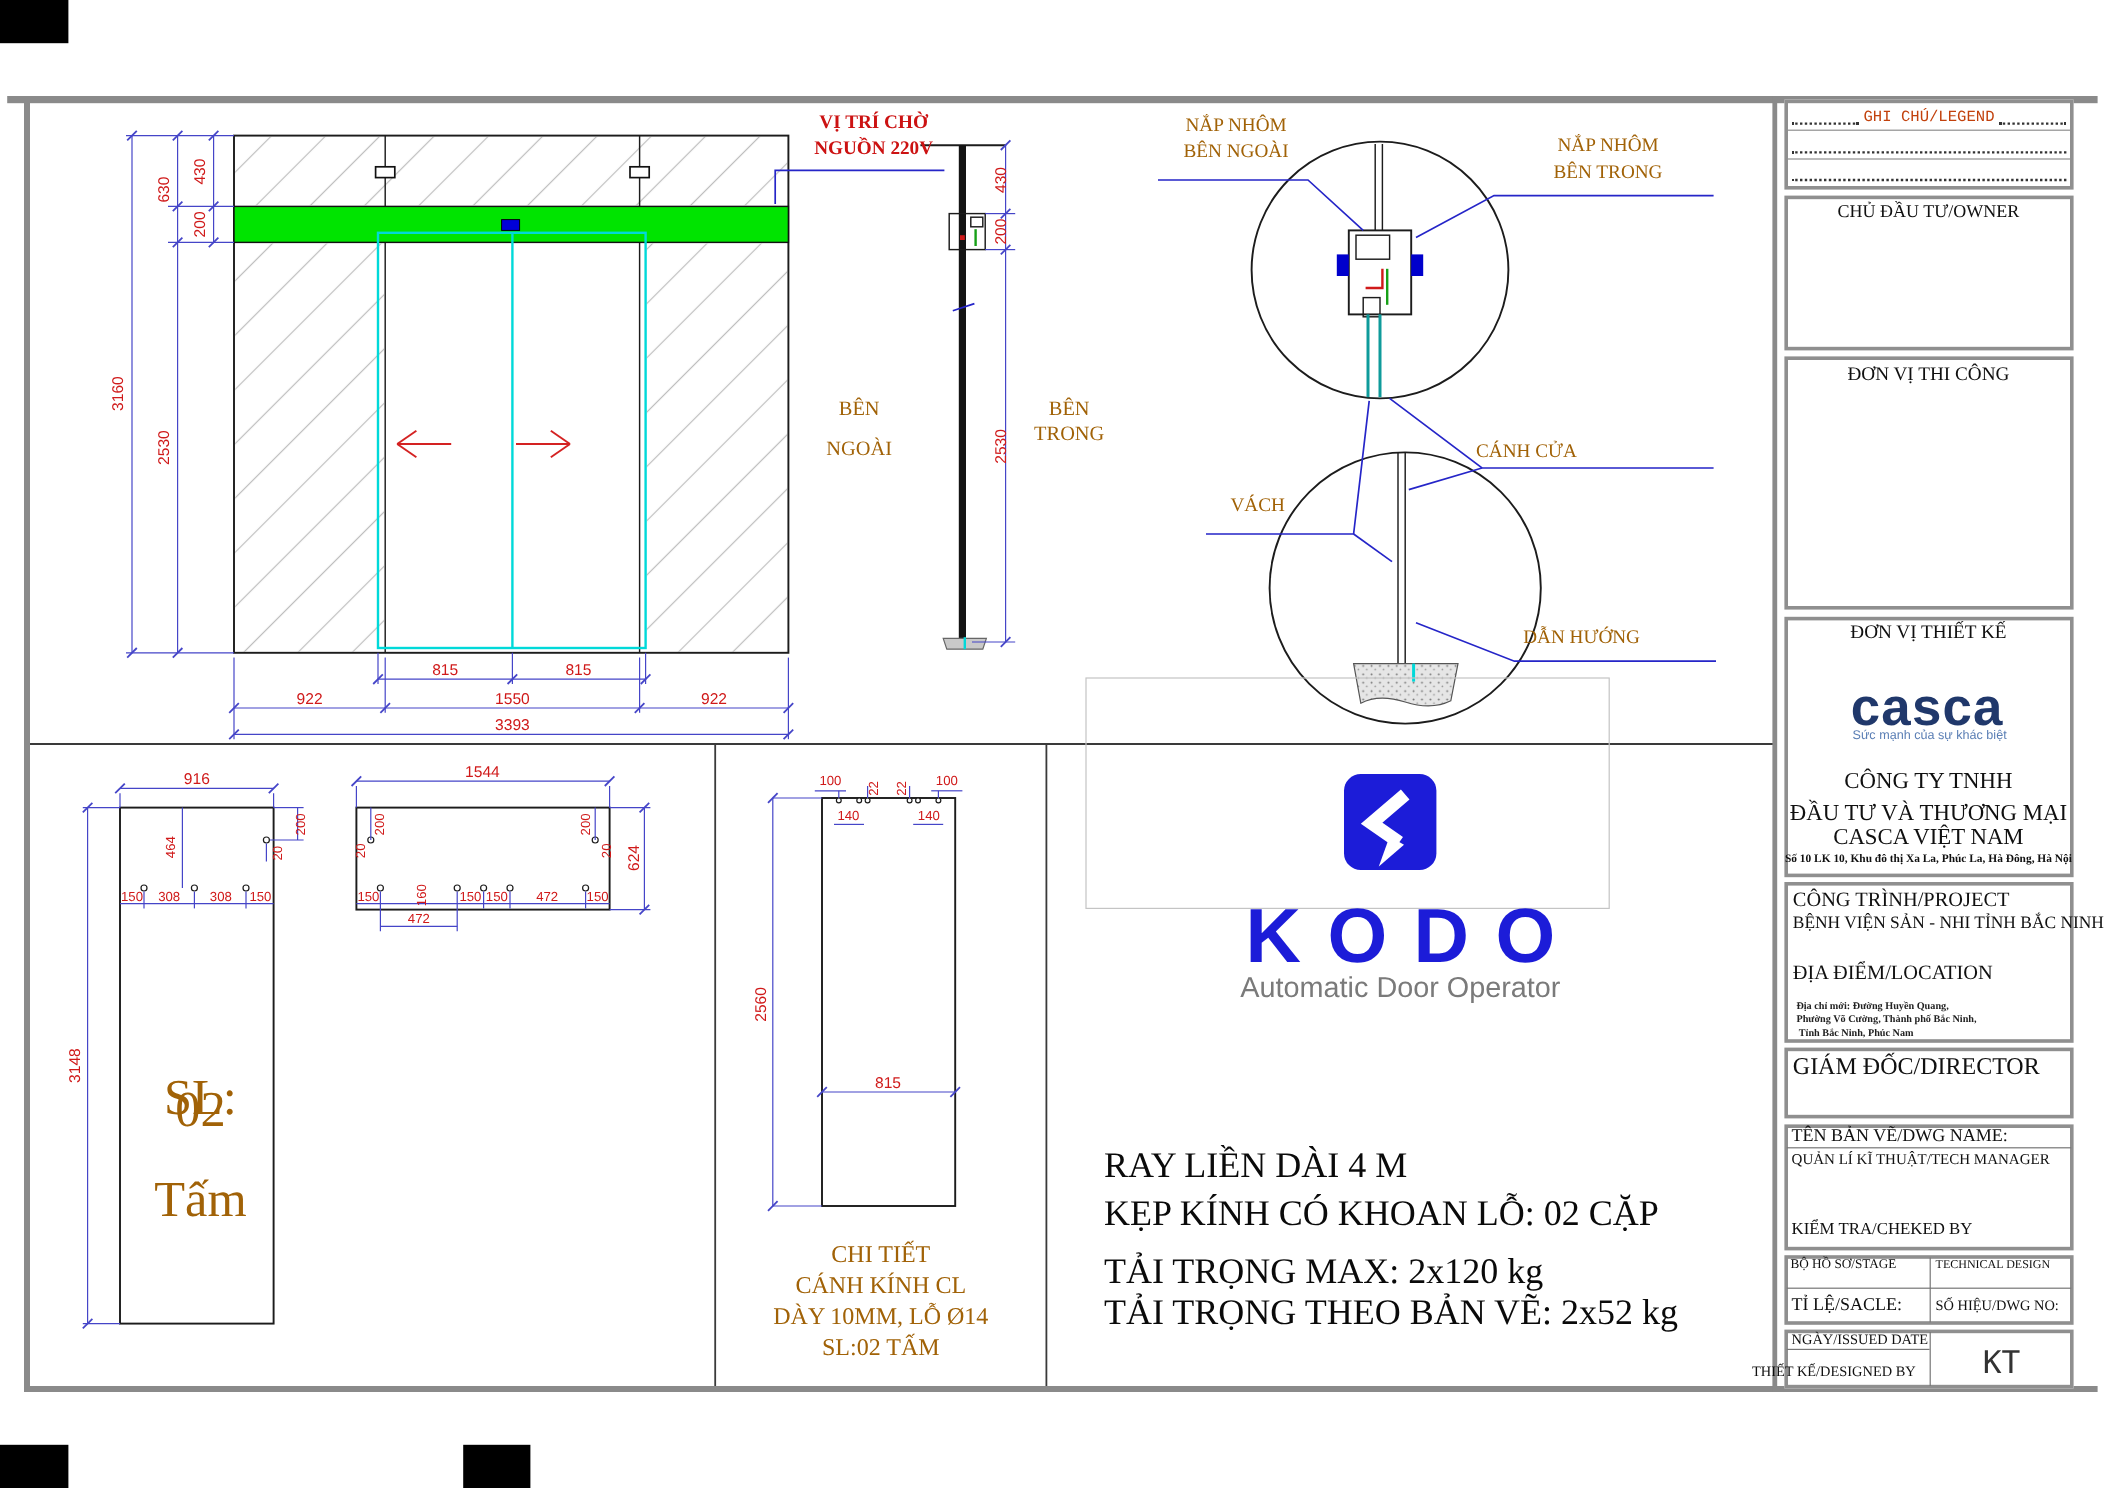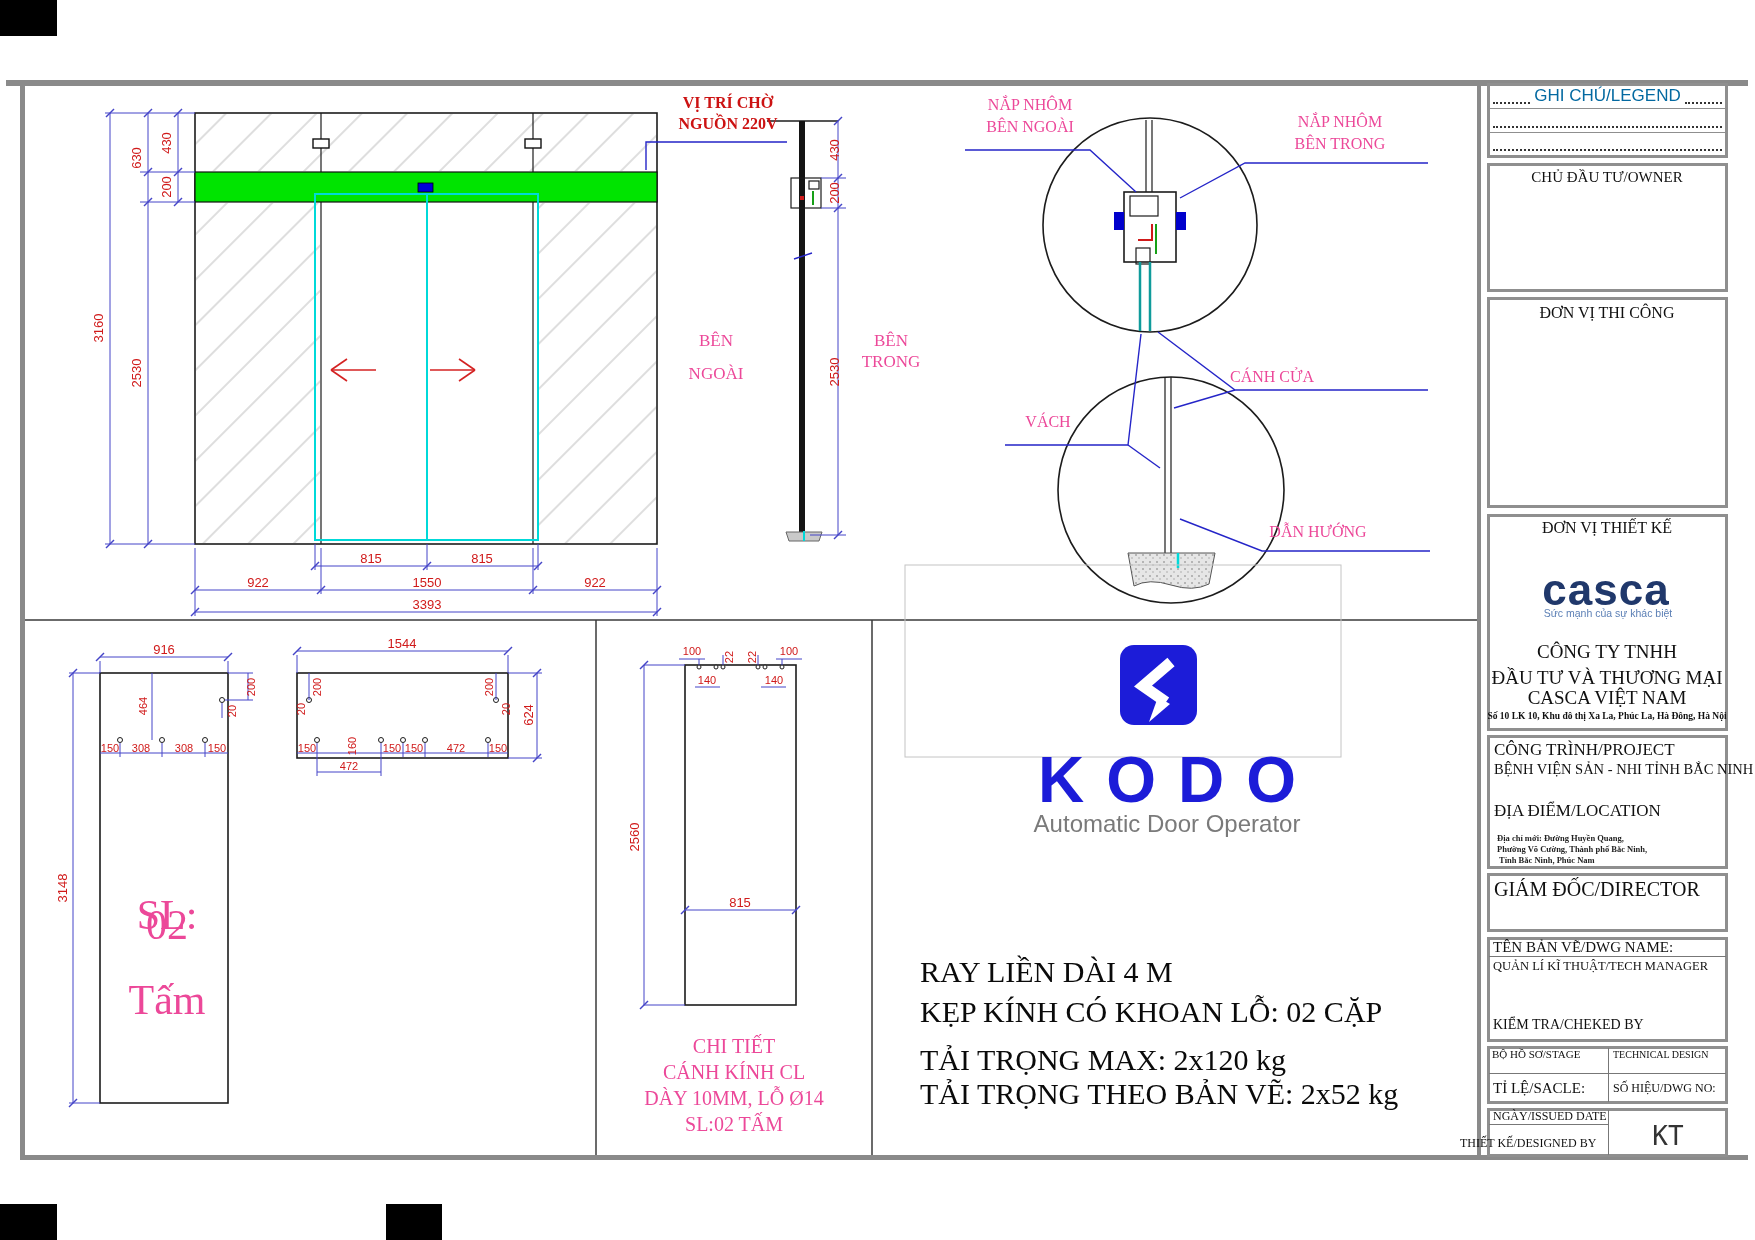--- a/index.html
+++ b/index.html
@@ -20,21 +20,21 @@
   .sensor{fill:var(--sensor-blue);stroke:#000;stroke-width:0.8px;}
   .clip{fill:#fff;stroke:#111;stroke-width:1.4px;}
   .bluefill{fill:#0000cc;}
   .kodofill{fill:var(--kodo-blue);}
   .grn{stroke:#17a017;stroke-width:2px;}
   
   .L{position:absolute;transform:translate(-50%,-50%);white-space:nowrap;
      font-family:"Liberation Sans",sans-serif;font-size:13px;color:var(--dim-text-red);z-index:5;}
   .V{transform:translate(-50%,-50%) rotate(-90deg);}
   .s11{font-size:11px;}
-  .TX{font-family:"Liberation Serif",serif;color:#ec4899;}
+  .TX{font-family:"Liberation Serif",serif;color:#a16207;}
   .t16{font-size:16px;} .t17{font-size:17px;} .t20{font-size:20px;}
   .rednote{font-family:"Liberation Serif",serif;color:#cc1212;font-size:16px;font-weight:bold;}
   .qty{font-size:42px;}
   .spec{position:absolute;left:920px;transform:translateY(-50%);white-space:nowrap;
         font-family:"Liberation Serif",serif;font-size:30px;color:#0a0a0a;z-index:5;}
   .kheading{position:absolute;left:912px;top:895px;transform:translateY(-50%);
         font-family:"Liberation Sans",sans-serif;font-weight:bold;font-size:26px;
         letter-spacing:1.5px;color:#050505;white-space:nowrap;z-index:5;}
   .kbrand{position:absolute;left:1178px;top:780px;transform:translate(-50%,-50%);
         font-family:"Liberation Sans",sans-serif;font-weight:800;font-size:64px;
@@ -45,21 +45,21 @@
   .box{position:absolute;border:3px solid #8f8f8f;background:#fff;box-sizing:border-box;z-index:2;}
   .tb{position:absolute;font-family:"Liberation Serif",serif;color:#101010;white-space:nowrap;z-index:5;}
   .ctr{transform:translate(-50%,-50%);}
   .bar{position:absolute;background:#8a8a8a;z-index:1;}
   .blk{position:absolute;background:#000;z-index:6;}
   .inl{position:absolute;background:#777;z-index:3;}
   #legendbox{display:flex;flex-direction:column;}
   .legrow{flex:1;display:flex;align-items:flex-end;padding:0 3px 4px 3px;border-bottom:1px solid #8f8f8f;}
   .legrow:last-child{border-bottom:none;}
   .legfill{flex:1;border-bottom:2px dotted #333;height:1px;}
-  .legtitle{font-family:Liberation Sans, sans-serif;font-size:17px;color:#0369a1;padding:0 4px;line-height:1;}
+  .legtitle{font-family:Liberation Mono, monospace;font-size:13px;color:#c2410c;padding:0 4px;line-height:1;}
   .cascatext{position:absolute;left:1606px;top:590px;transform:translate(-50%,-50%);
         font-family:"Liberation Sans",sans-serif;font-weight:800;font-size:44px;
         color:var(--casca-navy);letter-spacing:1px;z-index:5;}
   .cascaslogan{position:absolute;left:1608px;top:613px;transform:translate(-50%,-50%);
         font-size:10.5px;color:#5b7fb5;z-index:5;font-family:"Liberation Sans",sans-serif;}
   .tiny{font-family:"Liberation Serif",serif;font-weight:bold;font-size:8.5px;color:#222;}
   .kt{position:absolute;left:1668px;top:1136px;transform:translate(-50%,-50%);
       font-family:"DejaVu Sans Mono",monospace;font-weight:300;font-size:26px;color:#333;z-index:5;}
 </style>
 </head>

